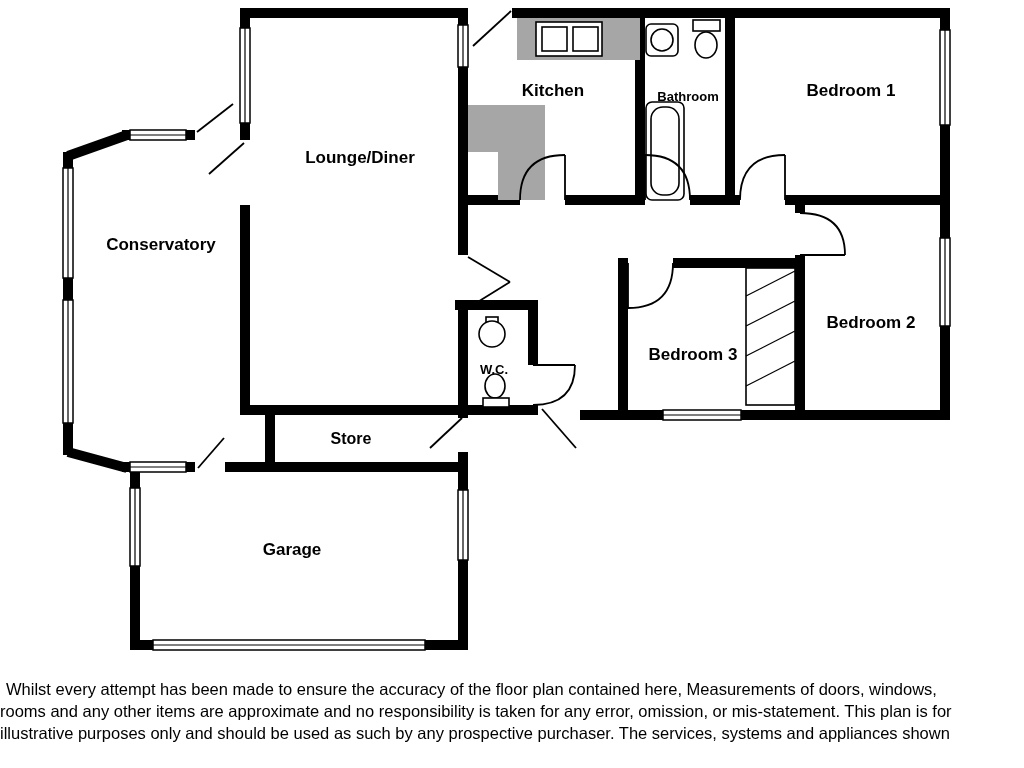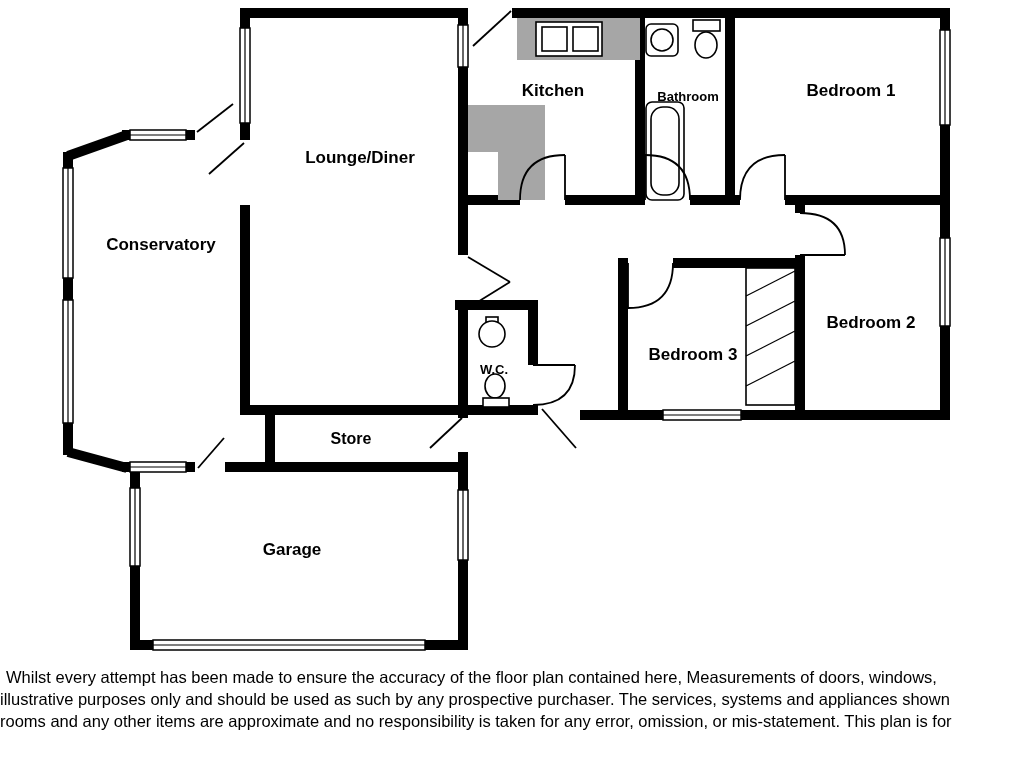--- a/index.html
+++ b/index.html
@@ -8,21 +8,21 @@
   .wall-line{stroke:var(--wall,#000);stroke-width:10;fill:none}
   .window rect{fill:#fff;stroke:#000;stroke-width:1.5}
   .window line{stroke:#000;stroke-width:1.2}
   .door{stroke:#000;stroke-width:1.8;fill:none}
   .counter{fill:var(--counter,#a6a6a6)}
   .fixture{fill:#fff;stroke:#000;stroke-width:1.6}
   .hatch{stroke:#000;stroke-width:1.2;fill:none}
   .label{font-family:"Liberation Sans","DejaVu Sans",sans-serif;font-weight:bold;font-size:17px;fill:#000;text-anchor:middle}
   .label-sm{font-size:13px}
   .label-md{font-size:16px}
-  .disclaimer{width:943px;margin-top:6px;text-align:center;
+  .disclaimer{width:943px;margin-top:18px;text-align:center;
     font-family:"Liberation Sans","DejaVu Sans",sans-serif;font-size:16.5px;line-height:22px;color:#000}
   .disclaimer div{white-space:nowrap}
 </style>
 </head>
 <body>
 
 <svg width="1024" height="660" viewBox="0 0 1024 660">
 
   <g>
 
@@ -215,15 +215,15 @@
     <text class="label" x="871" y="328">Bedroom 2</text>
     <text class="label" x="693" y="360">Bedroom 3</text>
     <text class="label label-sm" x="494" y="374">W.C.</text>
     <text class="label label-md" x="351" y="444">Store</text>
     <text class="label" x="292" y="555">Garage</text>
   </g>
 </svg>
 
 <div class="disclaimer">
   <div>Whilst every attempt has been made to ensure the accuracy of the floor plan contained here, Measurements of doors, windows,</div>
+  <div>rooms and any other items are approximate and no responsibility is taken for any error, omission, or mis-statement. This plan is for</div>
   <div>illustrative purposes only and should be used as such by any prospective purchaser. The services, systems and appliances shown</div>
-  <div>rooms and any other items are approximate and no responsibility is taken for any error, omission, or mis-statement. This plan is for</div>
 </div>
 
 </body></html>

